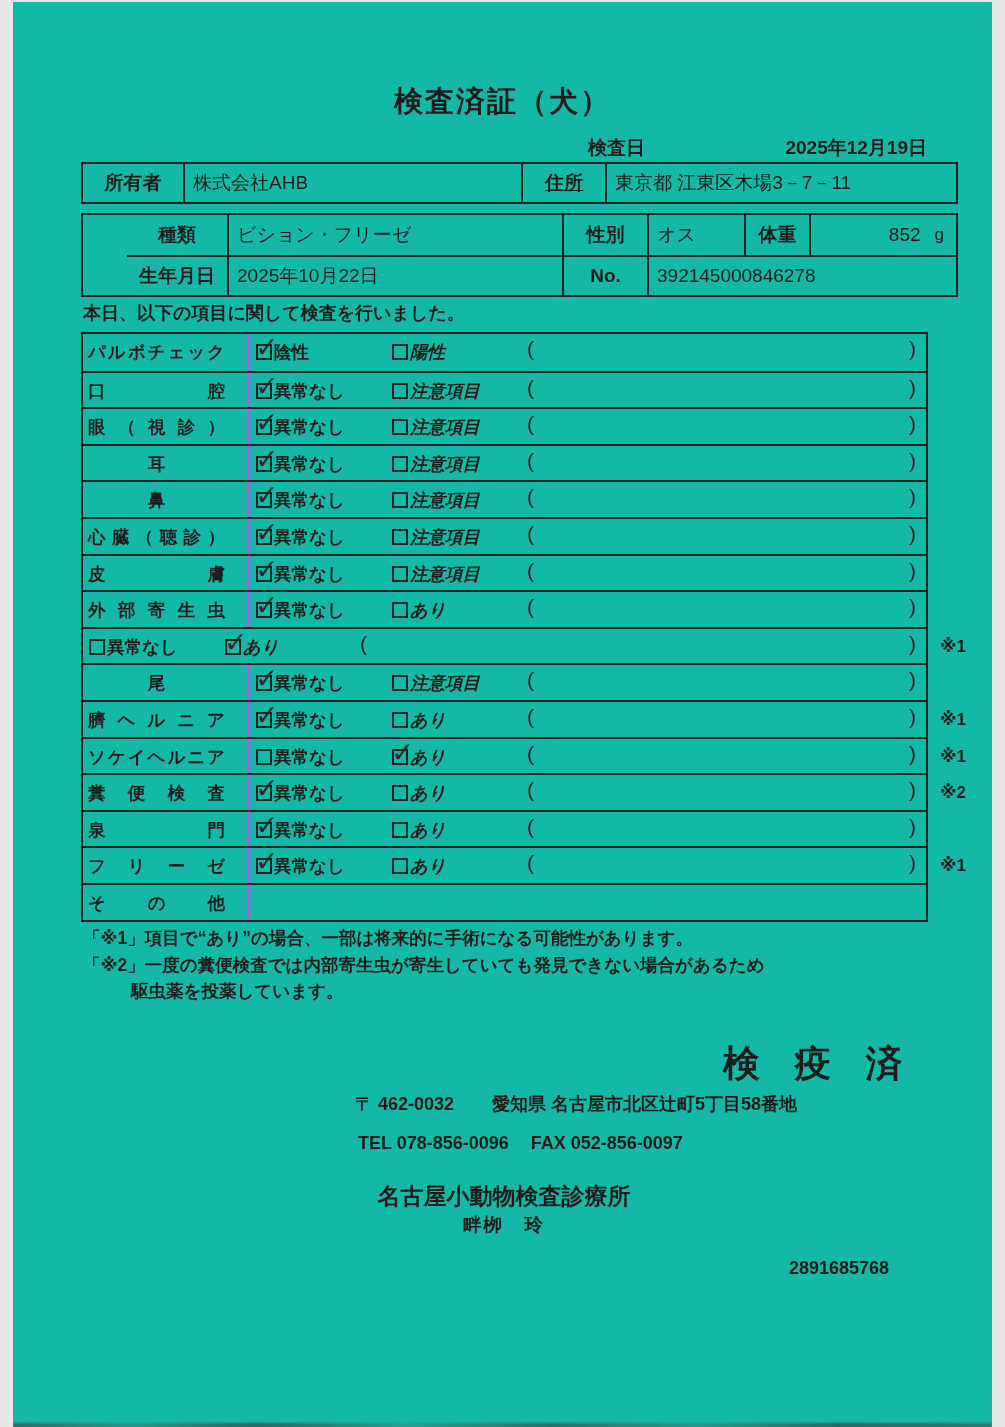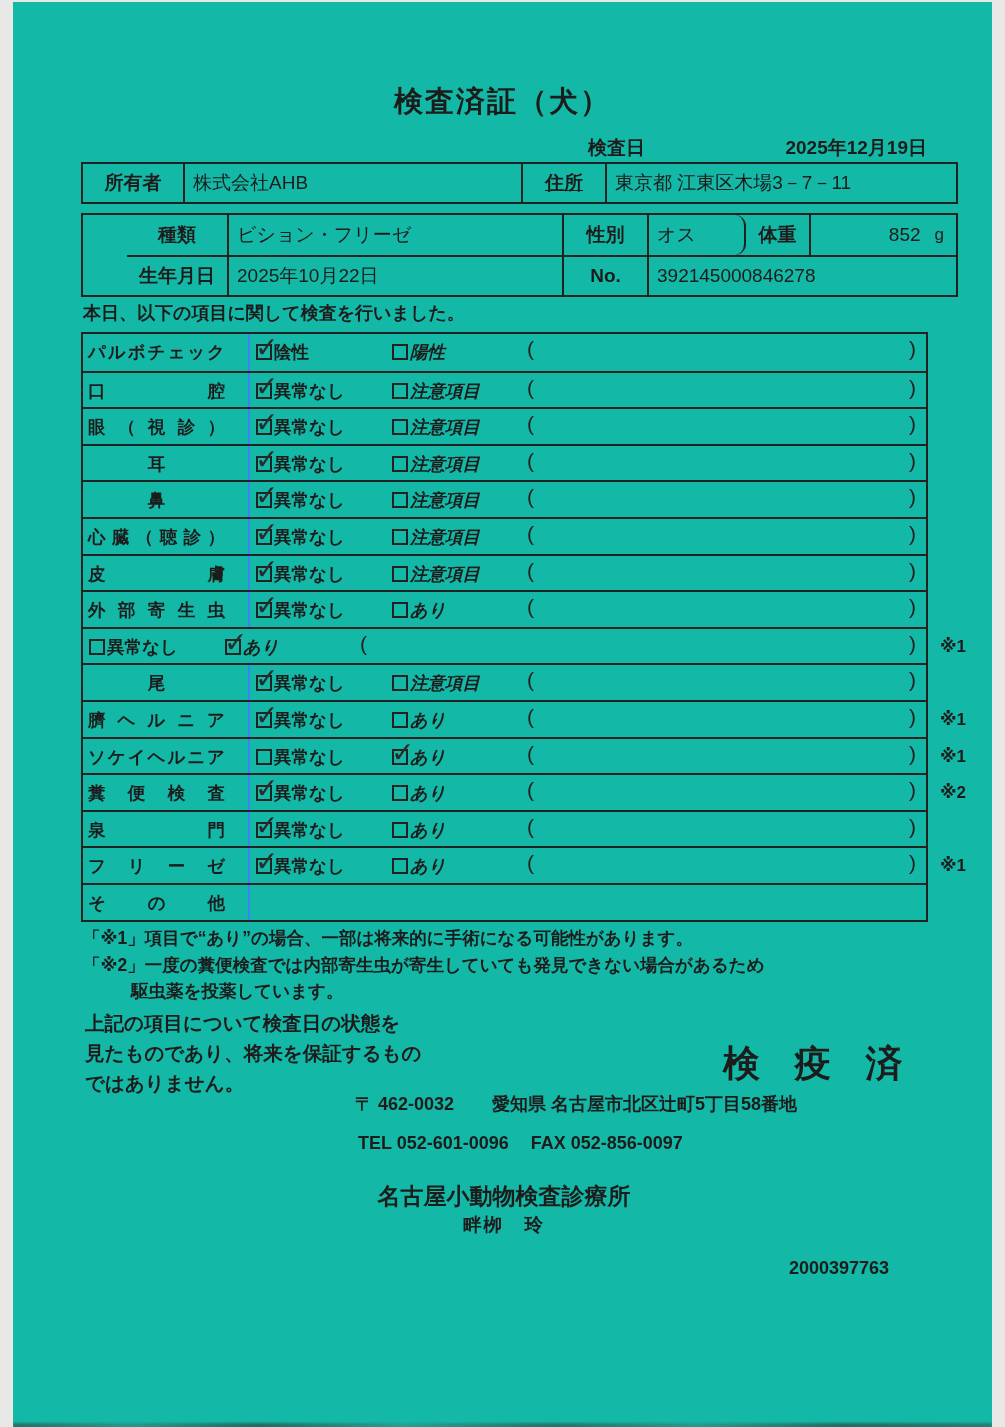--- a/index.html
+++ b/index.html
@@ -23,33 +23,33 @@
   .tbl-animal .trow { height:40px; }
   .trow + .trow { border-top:2px solid #222; }
   .tcell { display:flex; align-items:center; font-size:19px; padding:0 8px;
     border-right:2px solid #222; overflow:hidden; white-space:nowrap; }
   .tcell:last-child { border-right:none; }
   .tcell.hdr { justify-content:center; font-weight:600; }
   .w-label { width:102px; flex:none; }
   .w-val-l { width:338px; flex:none; }
   .w-addr-label { width:84px; flex:none;text-decoration:underline; }
   .w-sex { width:85px; flex:none; }
-  .w-sexval { width:97px; flex:none;border-radius:11px; }
+  .w-sexval { width:97px; flex:none; }
   .w-wt { width:65px; flex:none; }
   .grow { flex:1; }
   .weight-cell { justify-content:flex-end; padding-right:12px; }
   .weight-unit { margin-left:14px; font-size:17px; }
 
   .intro { position:absolute; top:299px; left:70px; font-size:18px; font-weight:600; }
 
   
   .checklist { position:absolute; top:330px; left:68px; width:847px; border:2px solid #222; }
   .check-row { position:relative; display:flex; height:36.6px; }
   .check-row + .check-row { border-top:2px solid #222; }
-  .check-label { width:167px; flex:none; border-right:2px solid #3b82f6;
+  .check-label { width:167px; flex:none; border-right:2px solid #d946ef;
     font-size:17.5px; font-weight:600; padding:6px 23px 0 5px; white-space:nowrap; overflow:hidden; }
   .lbl-justify { text-align:justify; text-align-last:justify; }
   .lbl-center { text-align:center; text-align-last:center; }
   .check-content { position:relative; flex:1; font-size:17.5px; }
   .option { position:absolute; top:6px; display:flex; align-items:center; font-weight:600; }
   .option.pos1 { left:6px; }
   .option.pos2 { left:142px;font-style:italic; }
   .checkbox { position:relative; display:inline-block; width:16px; height:16px;
     border:2px solid #222; margin-right:2px; flex:none; }
   .checkbox.checked::after { content:"✓"; position:absolute; left:-3px; top:-15px;
@@ -362,37 +362,32 @@
       <div class="check-row">
         <div class="check-label lbl-justify">その他</div>
         <div class="check-content"></div>
       </div>
     </div>
 
   <div class="footnote fn1">「※1」項目で“あり”の場合、一部は将来的に手術になる可能性があります。</div>
   <div class="footnote fn2">「※2」一度の糞便検査では内部寄生虫が寄生していても発見できない場合があるため</div>
   <div class="footnote fn2b">駆虫薬を投薬しています。</div>
 
-  <div class="statement">
-    <div>上記の項目について検査日の状態を</div>
-    <div>見たものであり、将来を保証するもの</div>
-    <div>ではありません。</div>
-  </div>
 
   <div class="stamp">検 疫 済</div>
 
   <div class="addr-line">
     <span>〒 462-0032</span>
     <span>愛知県 名古屋市北区辻町5丁目58番地</span>
   </div>
 
   <div class="tel-line">
-    <span>TEL 052-601-0096</span>
+    <span>TEL 078-856-0096</span>
     <span>FAX 052-856-0097</span>
   </div>
 
   <div class="clinic-name">名古屋小動物検査診療所</div>
   <div class="vet-name">畔栁　玲</div>
 
-  <div class="serial">2000397763</div>
+  <div class="serial">2891685768</div>
 
   <div class="scan-artifact"></div>
 </div>
 
 </body></html>

